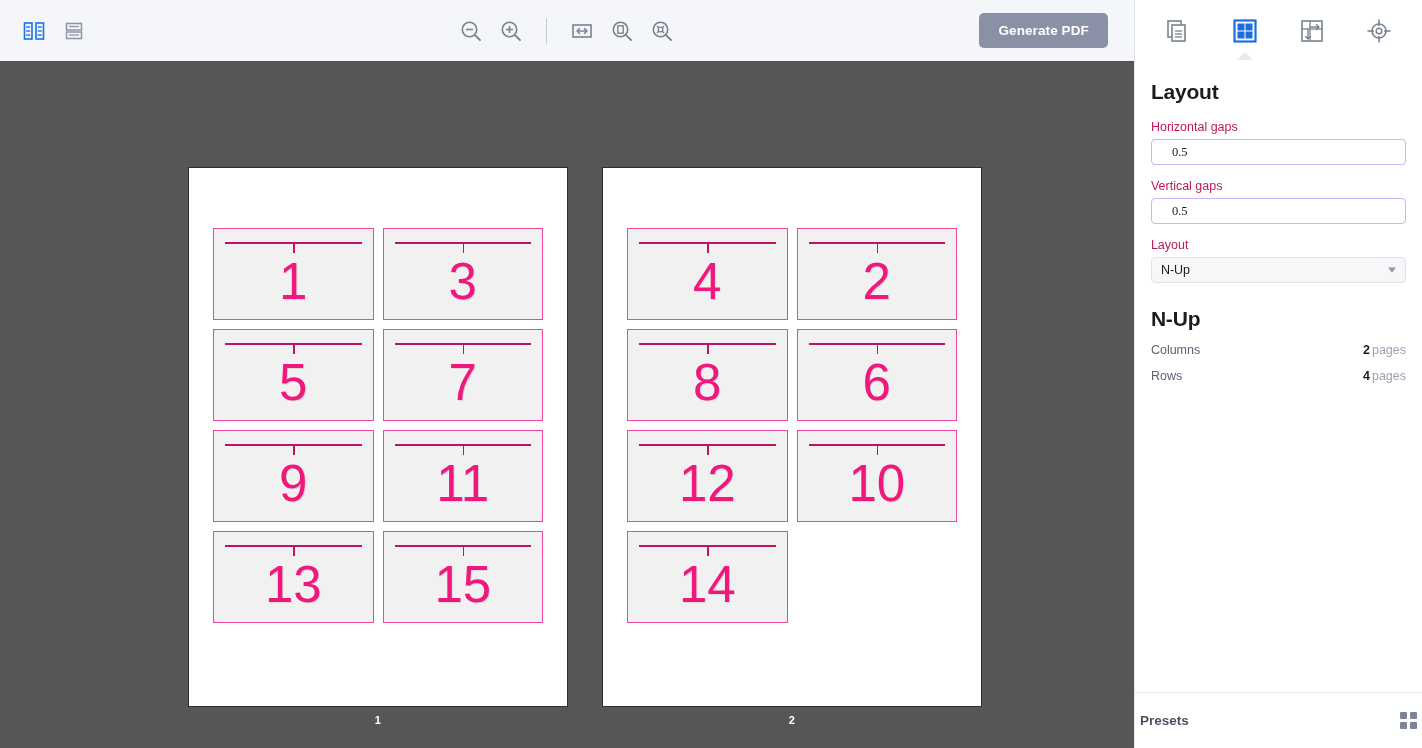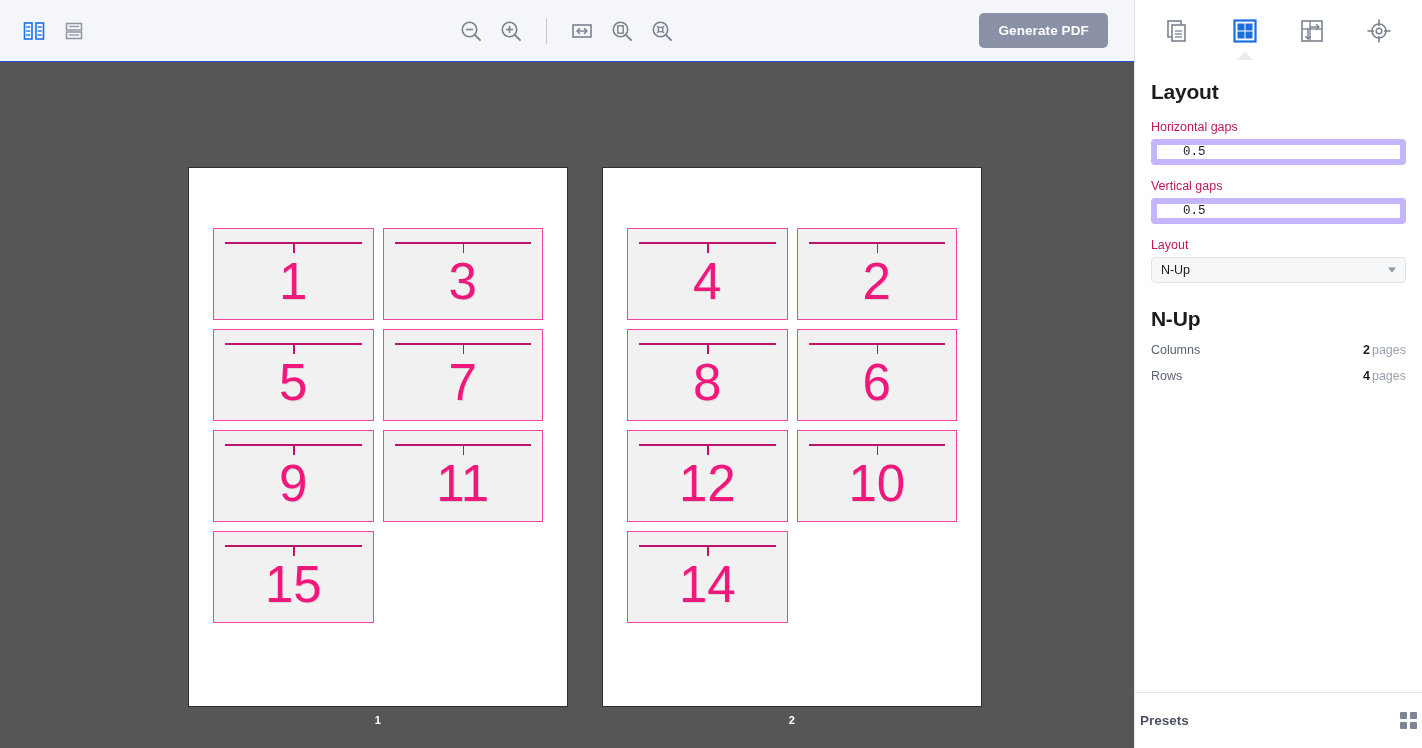--- a/index.html
+++ b/index.html
@@ -137,27 +137,27 @@
   }
   .panel-body { flex: 1; padding: 18px 16px 0 16px; overflow: hidden; }
   .p-title {
     font-size: 21px; font-weight: bold; color: #1c1c1c;
     margin-bottom: 16px; letter-spacing: -.2px;
   }
   .p-title.sub { margin-top: 24px; margin-bottom: 12px; }
   .field-label { font-size: 12.5px; color: #be185d; margin-bottom: 5px; }
   .field-input {
     width: 100%; height: 26px;
-    border: 6px solid #c4b5fd;
+    border: 1px solid #c4b5fd;
     border-radius: 4px;
     background: #ffffff;
     font-size: 12.5px;
     color: #1c1c1c;
-    padding: 0 26px;
-    font-family: Liberation Mono, monospace;
+    padding: 0 20px;
+    font-family: Liberation Serif, serif;
     margin-bottom: 14px;
     outline: none;
   }
   .field-select {
     width: 100%; height: 26px;
     border: 1px solid #dfe3e8;
     border-radius: 4px;
     background: #f6f7f9;
     font-size: 12.5px;
     color: #1c1c1c;
@@ -297,20 +297,25 @@
                 </div>
                 <div class="cell">
                   <div class="rule"></div>
                   <div class="tick"></div>
                   <div class="num">9</div>
                 </div>
                 <div class="cell">
                   <div class="rule"></div>
                   <div class="tick"></div>
                   <div class="num">11</div>
+                </div>
+                <div class="cell">
+                  <div class="rule"></div>
+                  <div class="tick"></div>
+                  <div class="num">13</div>
                 </div>
                 <div class="cell">
                   <div class="rule"></div>
                   <div class="tick"></div>
                   <div class="num">15</div>
                 </div>
               </div>
             </div>
             <div class="sheet-label">1</div>
           </div>

